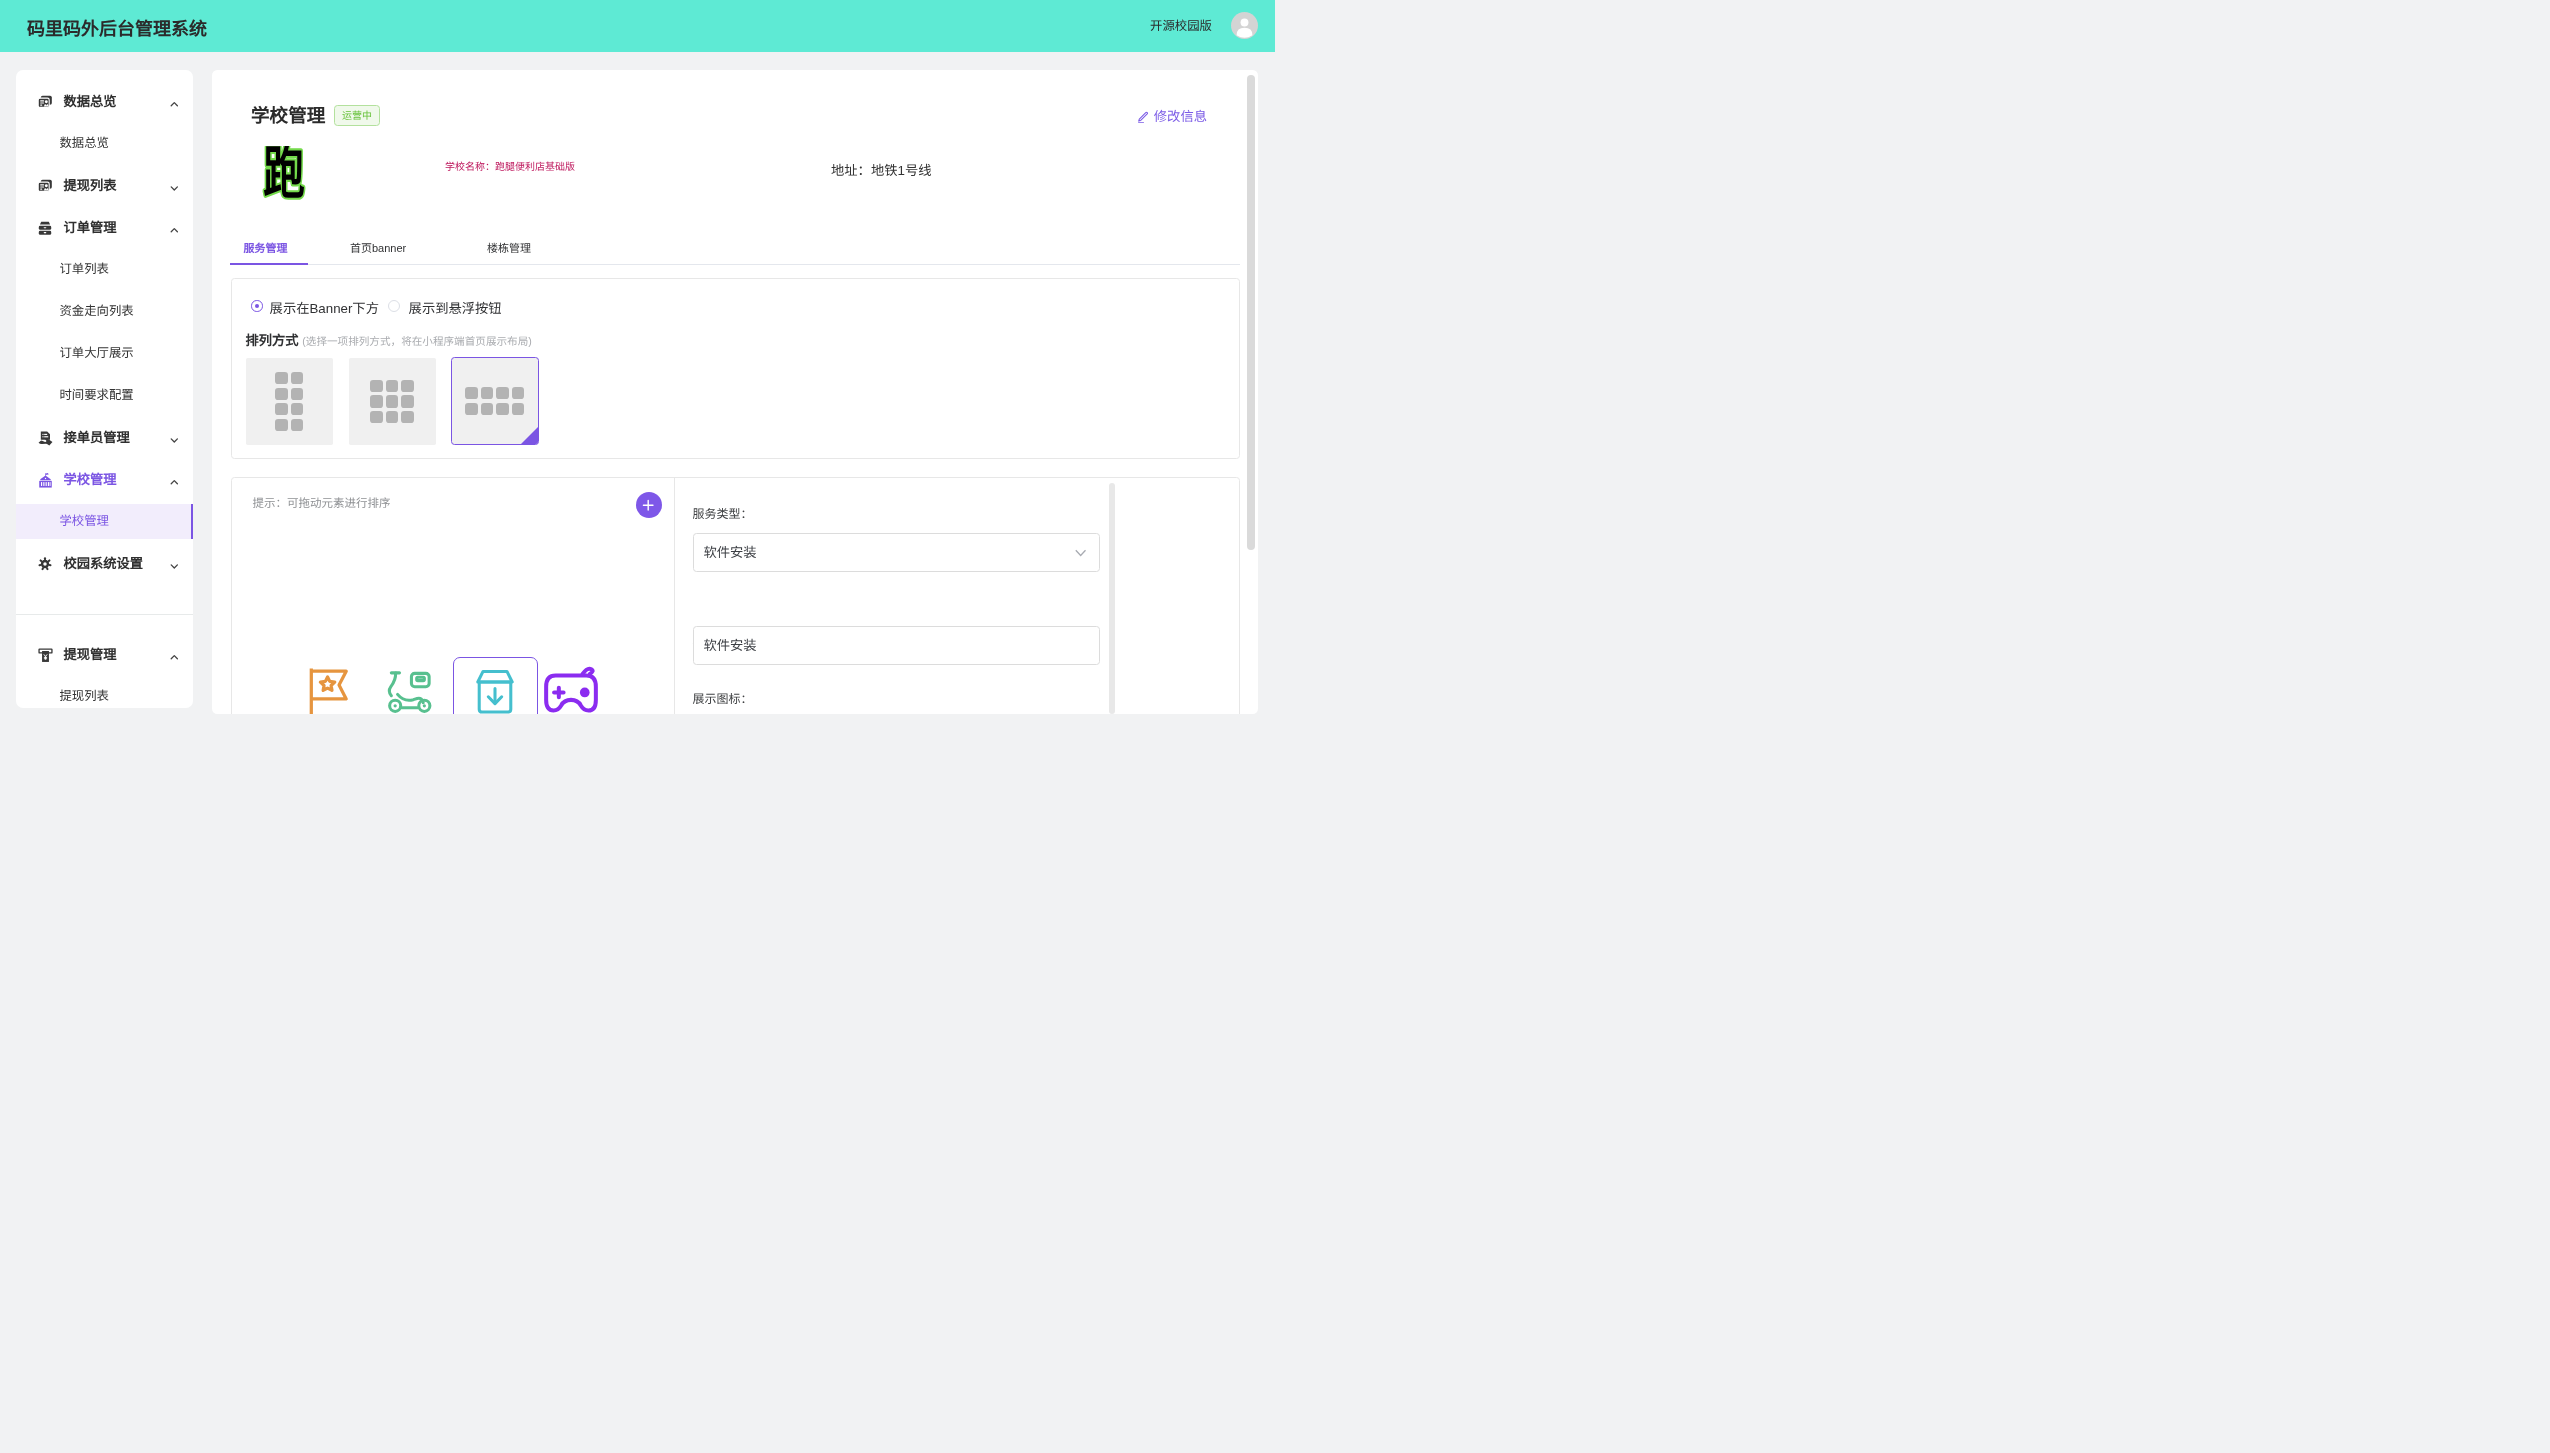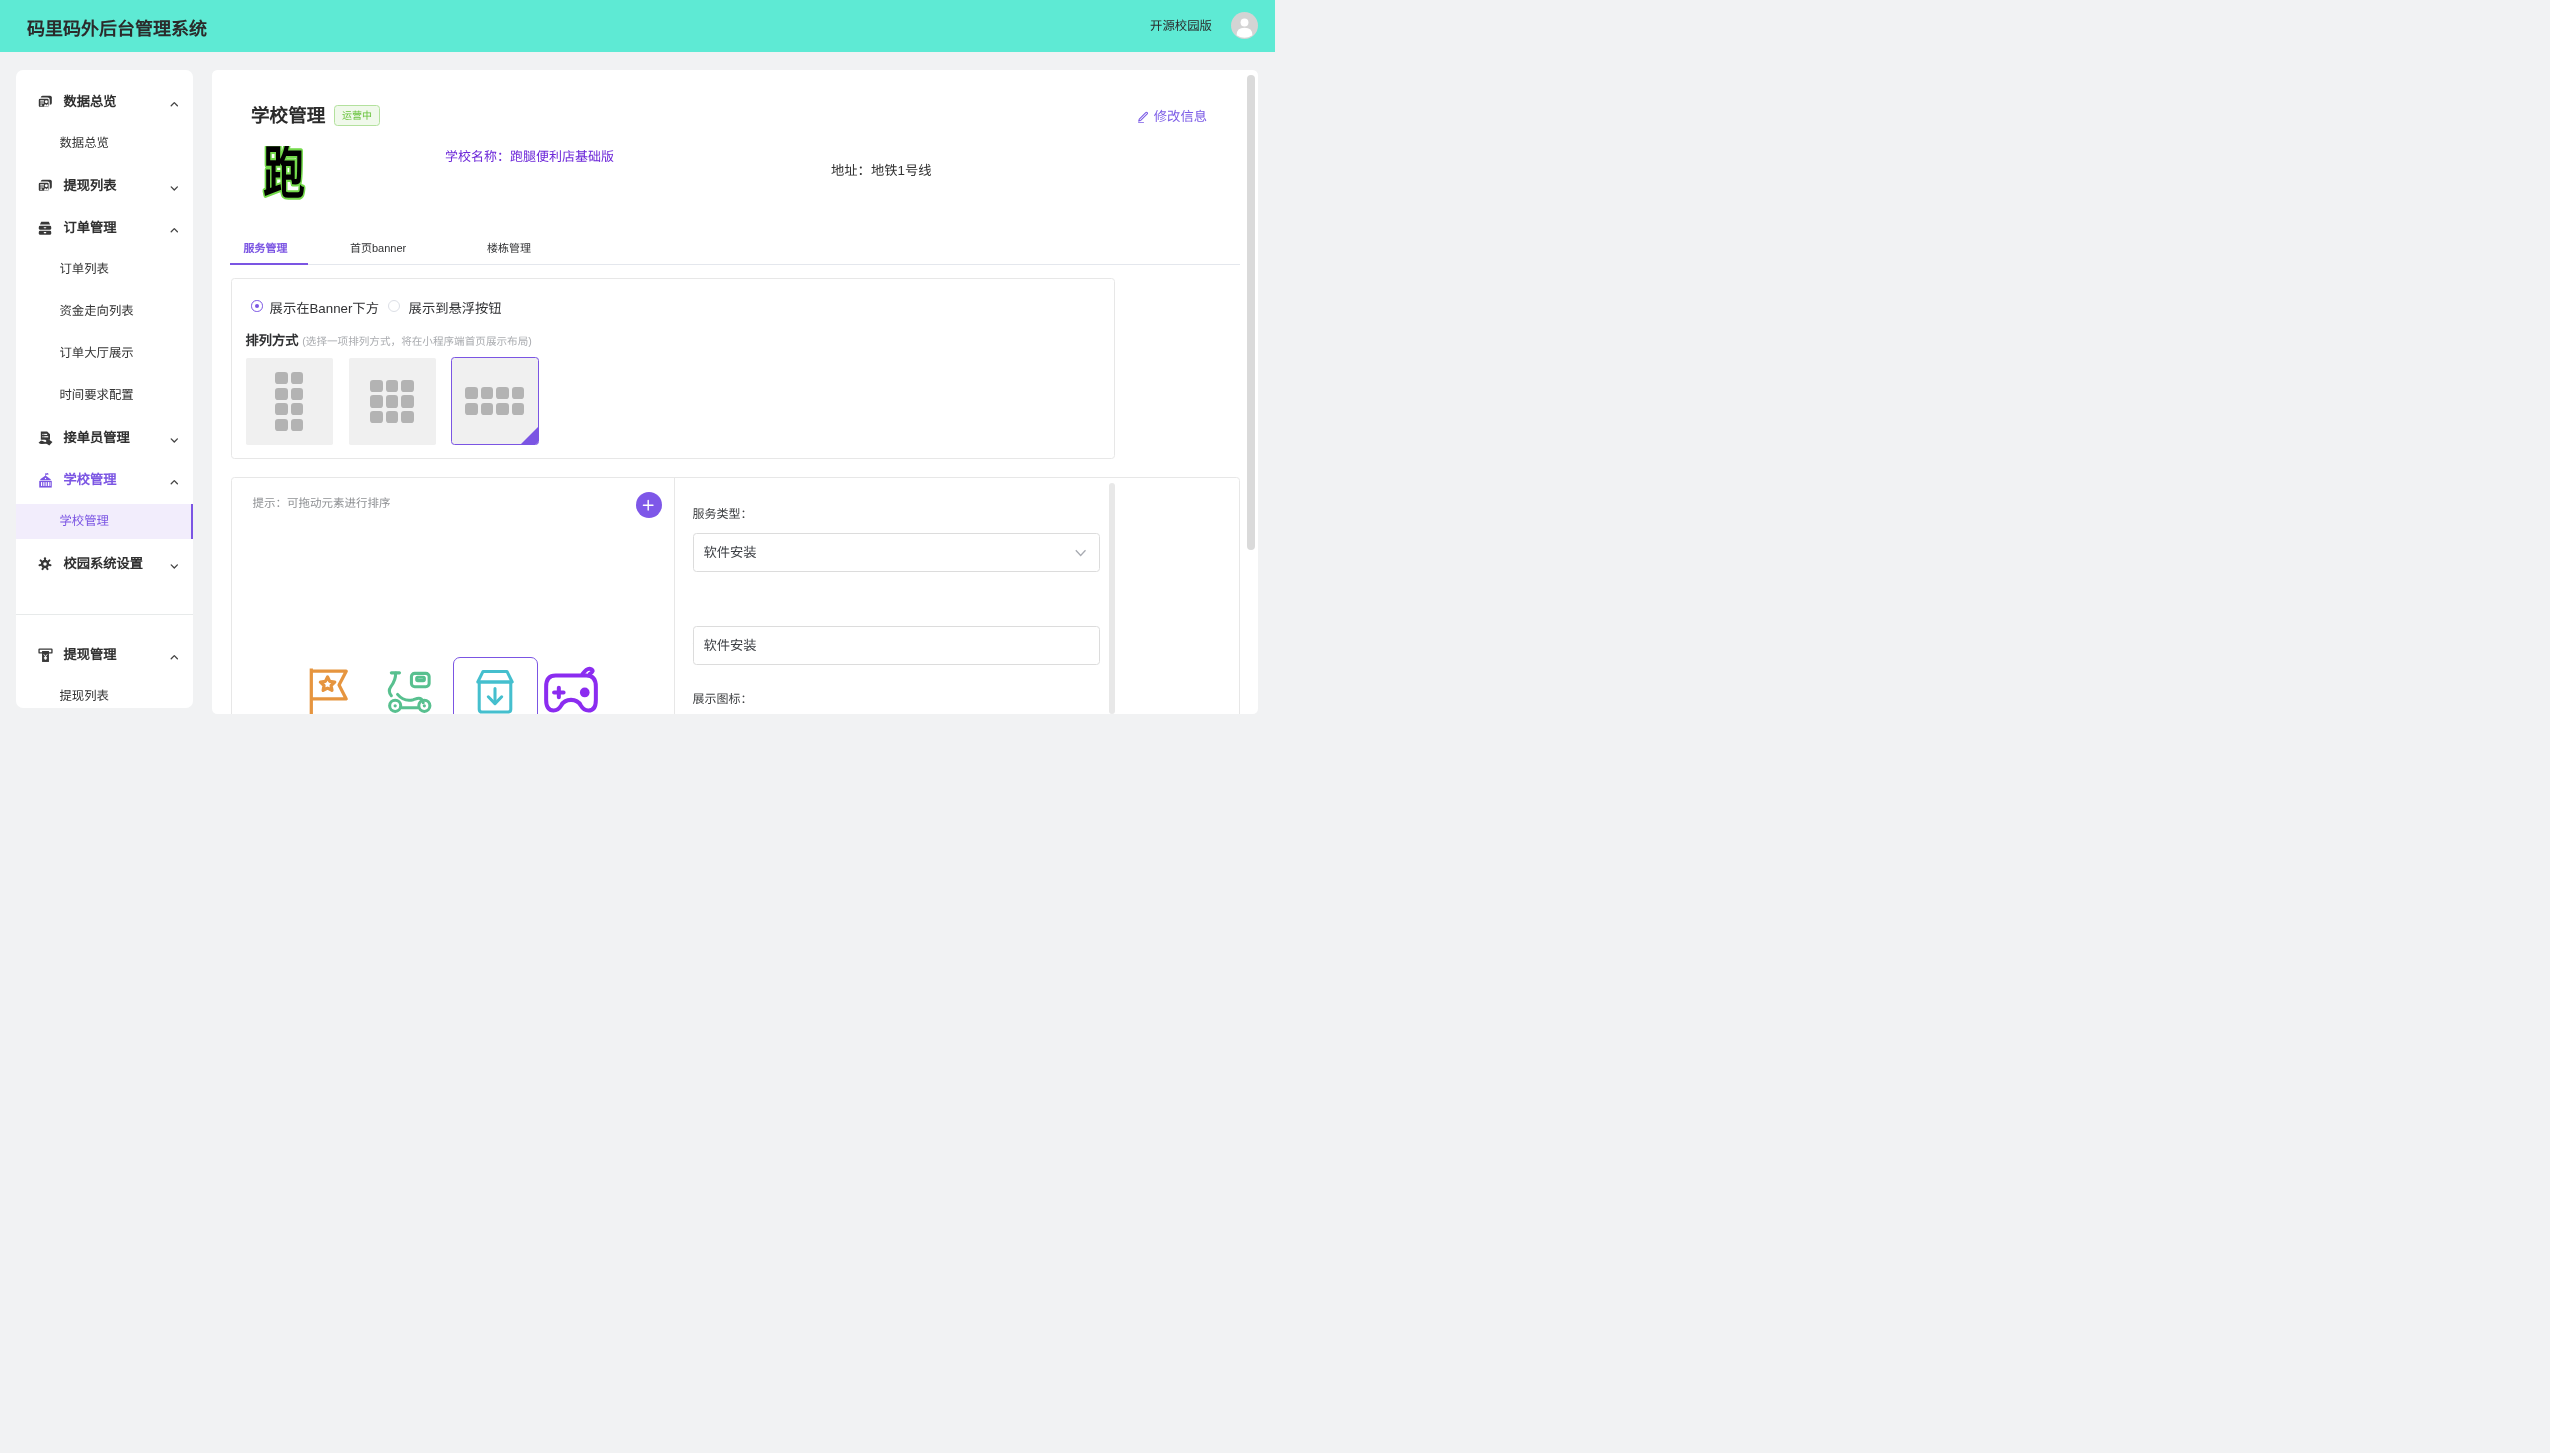--- a/index.html
+++ b/index.html
@@ -29,33 +29,33 @@
   .mi.selected .bar { position:absolute; right:0; top:0; width:2.7px; height:35px; background:#7b55e3; }
 
   
   #main { position:absolute; left:212px; top:70px; width:1046px; height:644px; background:#fff; border-radius:5.3px; overflow:hidden; }
   #h1row { position:absolute; left:39px; top:26px; height:40px; }
   #h1row h1 { display:inline-block; font-size:18.6px; font-weight:bold; color:#2b2b2b; line-height:40px; vertical-align:middle; }
   .tag { position:absolute; left:83px; top:9.3px; height:21px; line-height:19.5px; padding:0 7px; font-size:10px; color:#67c23a; background:#f0f9eb; border:0.9px solid #b3e19d; border-radius:3.5px; white-space:nowrap; }
   #editlink { position:absolute; right:51px; top:36px; font-size:13.3px; color:#7b5be6; }
   #editlink svg { vertical-align:-1.8px; margin-right:3.5px; }
   #logo { position:absolute; left:49px; top:76px; width:46px; height:55px; }
-  #schoolname { position:absolute; left:233px; top:76px; font-size:13px; color:#6d28d9; }
+  #schoolname { position:absolute; left:233px; top:88px; font-size:10px; color:#be185d; }
   #schooladdr { position:absolute; left:619px; top:90px; font-size:13.3px; color:#333; }
 
   
   #tabs-line { position:absolute; left:18.6px; top:194px; width:1009px; height:1.4px; background:#e4e7ed; }
   .tabtx { position:absolute; top:169px; font-size:11px; color:#303133; }
   #tab1 { left:31.5px; color:#7b55e3; font-weight:bold; }
   #tab2 { left:138px; }
   #tab3 { left:275px; }
   #tab-underline { position:absolute; left:17.7px; top:193px; width:78px; height:2.1px; background:#7b55e3; }
 
   
-  #box1 { position:absolute; left:18.6px; top:208px; width:884px; height:181px; border:0.9px solid #e7e7e7; border-radius:3.5px; }
+  #box1 { position:absolute; left:18.6px; top:208px; width:1009px; height:181px; border:0.9px solid #e7e7e7; border-radius:3.5px; }
   .radio-dot { position:absolute; width:12.4px; height:12.4px; border-radius:50%; }
   #radio1 { width:11.5px; height:11.5px; }
   #radio1 { left:19.5px; top:21px; border:1.8px solid #7b55e3; background:#fff; }
   #radio1::after { content:""; position:absolute; left:50%; top:50%; width:4.4px; height:4.4px; margin:-2.2px 0 0 -2.2px; border-radius:50%; background:#7b55e3; }
   #radio2 { left:156px; top:21px; border:0.9px solid #dcdfe6; background:#fff; }
   .radlab { position:absolute; top:19px; font-size:13.3px; color:#303133; }
   #radlab1 { left:38px; }
   #radlab2 { left:177px; }
   #arrange { position:absolute; left:13.8px; top:51px; font-size:13.3px; color:#303133; font-weight:bold; }
   #arrange span { font-weight:normal; color:#aaacb0; font-size:10.6px; }

